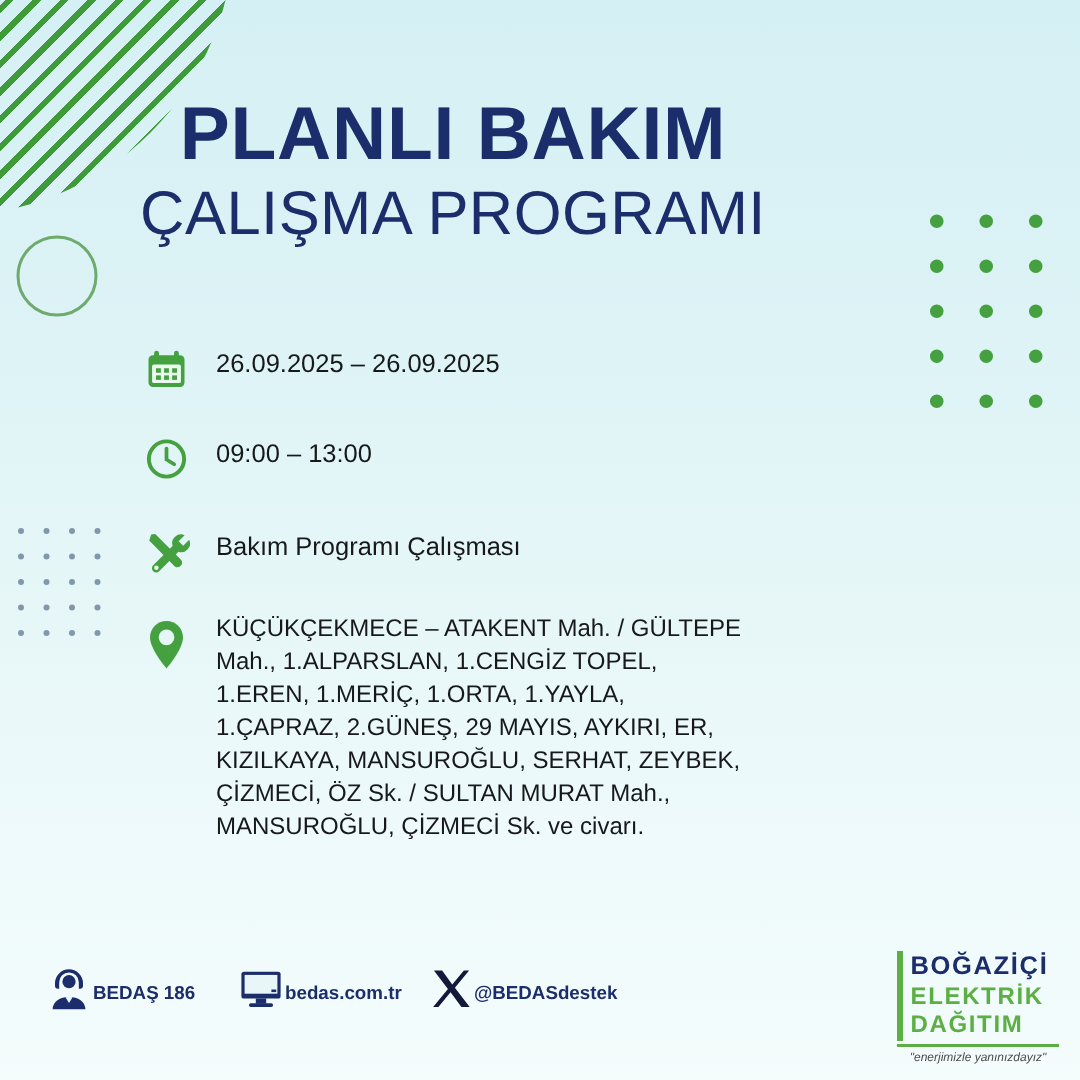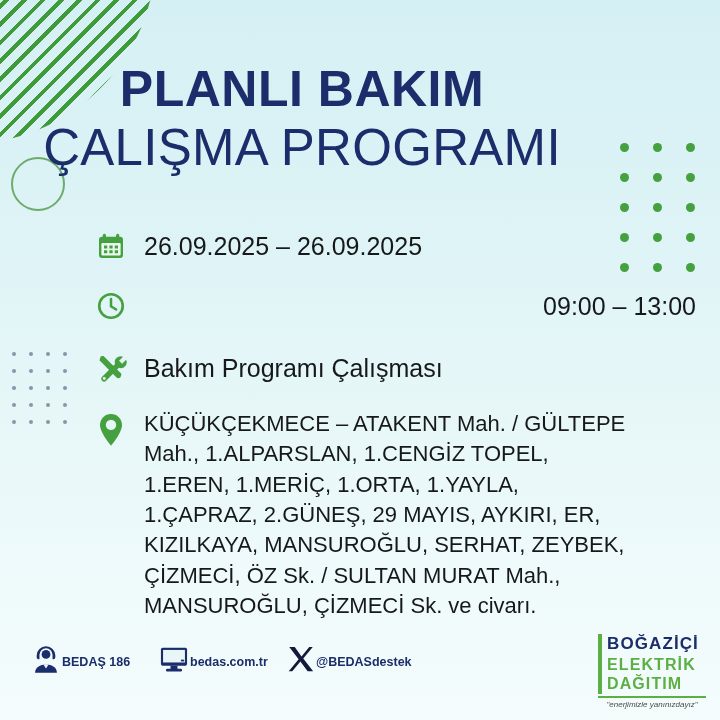--- a/index.html
+++ b/index.html
@@ -95,21 +95,21 @@
   .title-main {
     font-size: 50px;
     font-weight: bold;
     letter-spacing: 0.5px;
     color: #1b2d6b;
     line-height: 1.02;
     margin: 0;
     font-family: "Liberation Sans", sans-serif;
   }
   .title-sub {
-    font-size: 51px;
+    font-size: 41px;
     font-weight: normal;
     color: #1b2d6b;
     line-height: 1.15;
     margin: 4px 0 0 0;
     letter-spacing: 0.3px;
     font-family: "Liberation Sans", sans-serif;
   }
 
   
   .info {
@@ -124,33 +124,33 @@
     margin-bottom: 18px;
   }
   .row .ico {
     flex: 0 0 48px;
     height: 40px;
     display: flex;
     align-items: center;
     justify-content: flex-start;
   }
   .row .txt {
-    font-size: 25px;
+    font-size: 17px;
     color: #17181a;
     line-height: 1.0;
     padding-top: 8px;
     font-family: "Liberation Sans", sans-serif;
   }
   #row-date { margin-bottom: 20px; }
-  #row-time { margin-bottom: 22px; justify-content: space-between; }
+  #row-time { margin-bottom: 22px; }
   #row-work { margin-bottom: 20px; }
   #row-loc .txt {
     line-height: 1.38;
     padding-top: 1px;
-    font-size: 22px;
+    font-size: 16px;
     max-width: 500px;
   }
   #row-loc .ico { padding-top: 2px; }
 
   
   .footer {
     position: absolute;
     left: 30px;
     top: 641px;
     display: flex;

